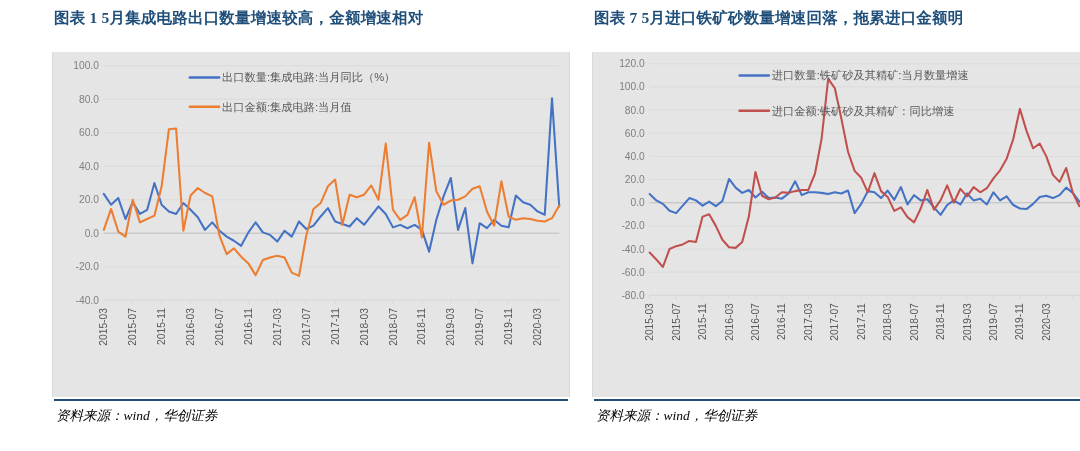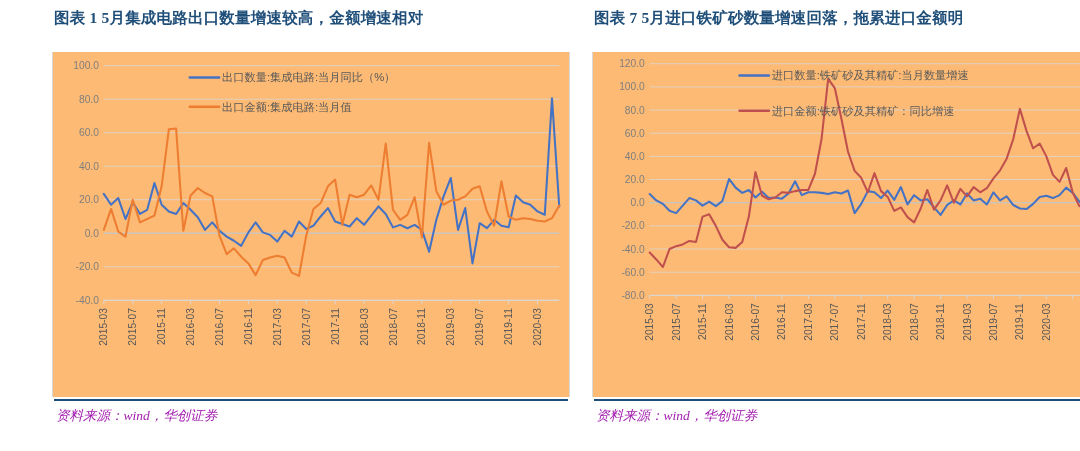--- a/index.html
+++ b/index.html
@@ -22,34 +22,34 @@
     letter-spacing:0.2px;
     padding:6px 8px 0 6px;
     height:48px;
     box-sizing:border-box;
   }
 
   .chart-box{
     position:relative;
     margin:4px 4px 0 4px;
     height:345px;
-    background:#fdba74;
+    background:#e5e5e5;
     border-left:1px solid #d9d9d9;
     border-right:1px solid #d9d9d9;
     box-sizing:border-box;
     text-align:center;
   }
   .rule{
     height:2px;background:#1F4E79;margin:2px 6px 0 6px;
   }
   .source{
     font-family:"Liberation Serif","DejaVu Serif",serif;
     font-style:italic;
     font-size:13.5px;
-    color:#a21caf;
+    color:#000000;
     padding:6px 0 0 8px;
   }
 
   .plot{position:absolute;left:0;top:0;width:100%;height:100%;}
   svg{display:block;}
 
   .ytick{
     font-family:"Liberation Sans","DejaVu Sans",sans-serif;
     font-size:10.5px;fill:#7f7f7f;text-anchor:end;
   }

